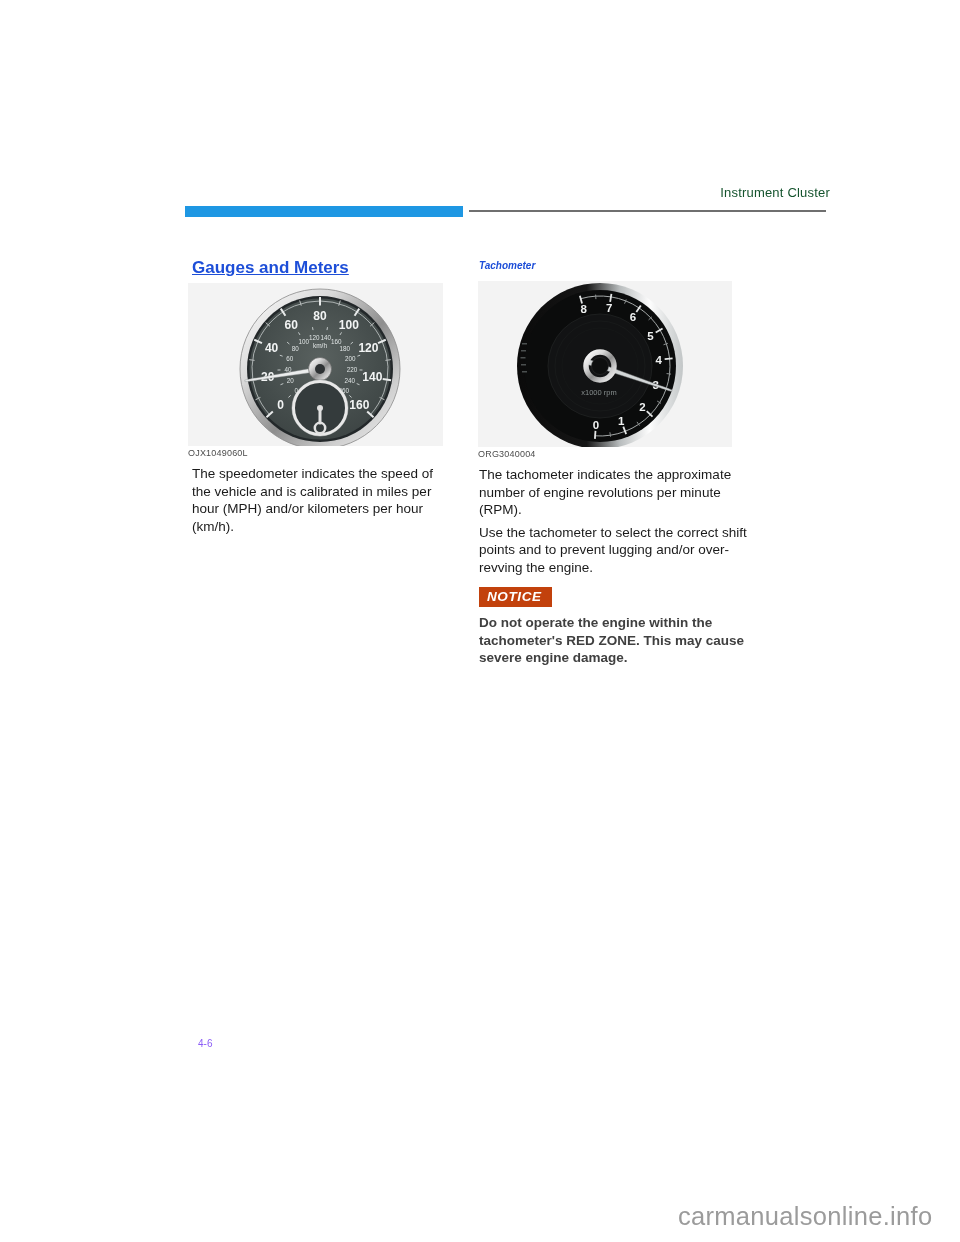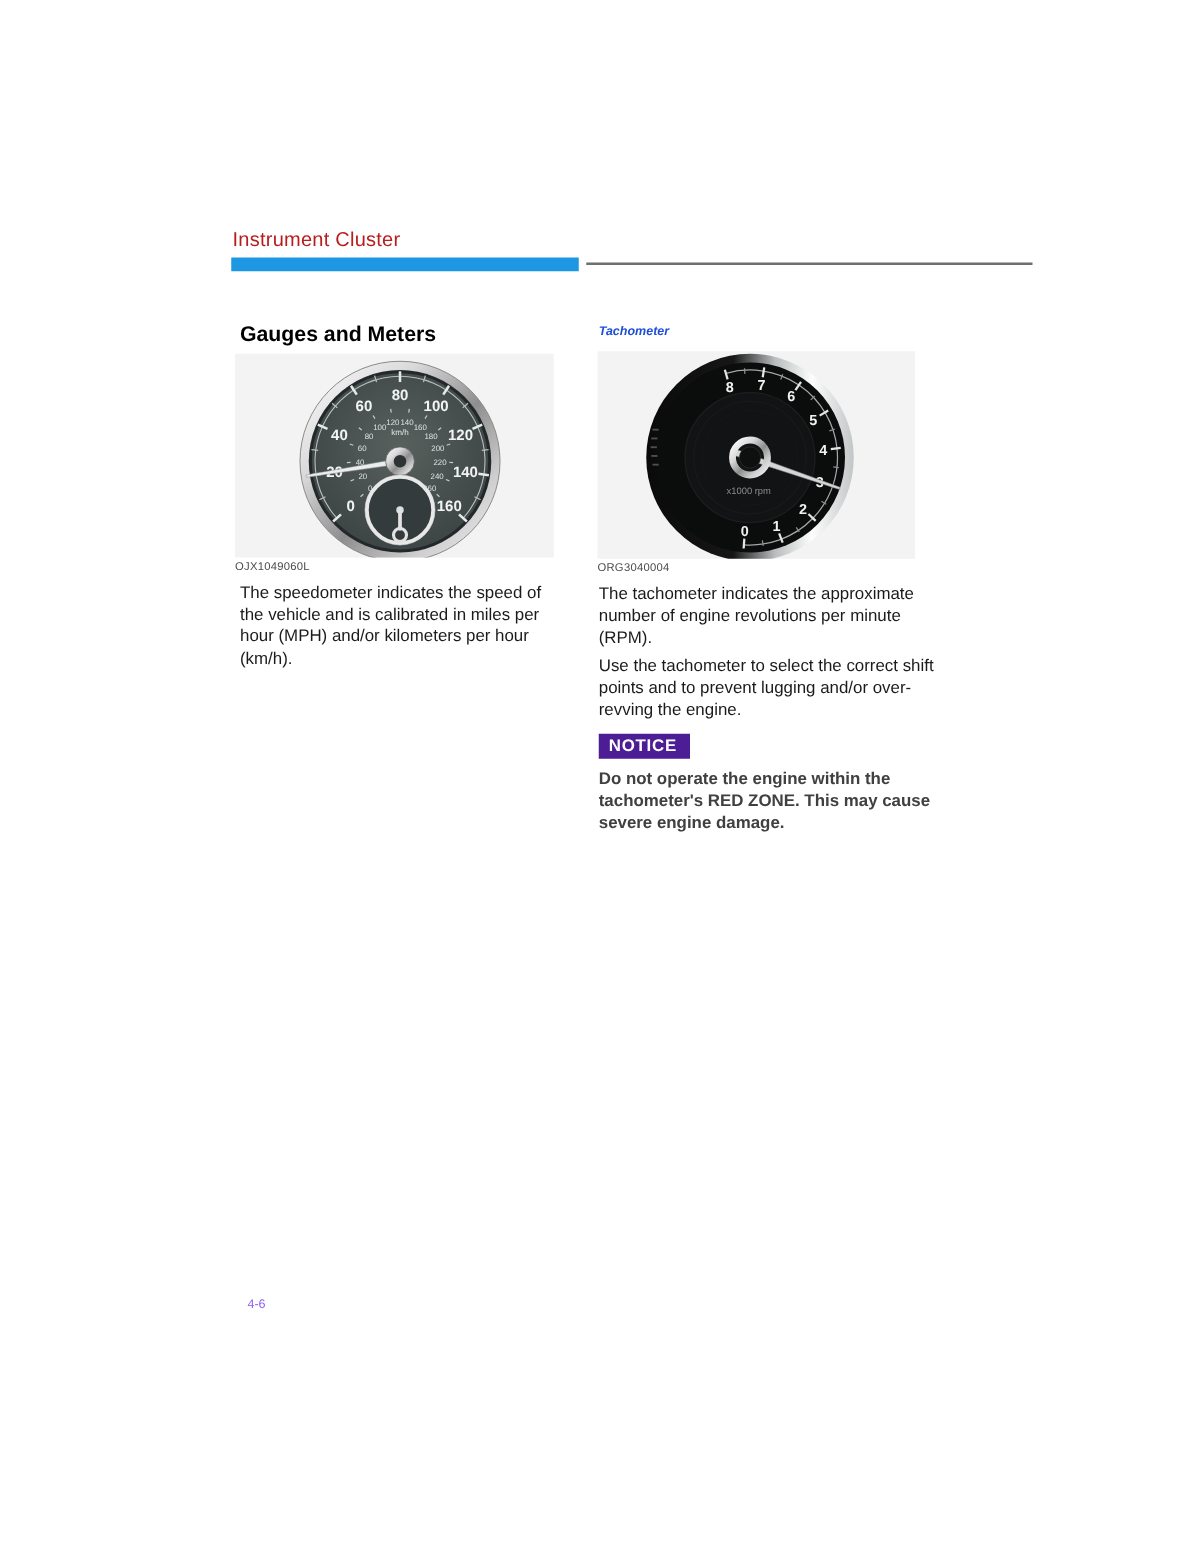--- a/index.html
+++ b/index.html
@@ -2,46 +2,46 @@
 <html><head>
 <meta charset="utf-8">
 <style>
   html,body { margin:0; padding:0; background:#ffffff; }
   .page {
     position:relative; width:960px; height:1242px; background:#ffffff;
     font-family:"Liberation Sans", sans-serif; overflow:hidden;
   }
   
   .header { position:absolute; left:185px; top:185px; width:645px; }
-  .header-title { color:#b91c1c; font-size:16px; line-height:16px; margin:0 0 5px 1px; font-weight:normal; letter-spacing:.2px; }
+  .header-title { color:#14532d; font-size:13px; line-height:16px; margin:0 0 5px 1px; font-weight:normal; letter-spacing:.2px;text-align:right; }
   .header-rule { position:relative; height:12px; }
   .header-bar  { position:absolute; left:0; top:0; width:278px; height:11px; background:#1e97e3; }
   .header-line { position:absolute; left:284px; top:4px; width:357px; height:2px; background:#6f6f6f; }
 
   
   .col-left  { position:absolute; left:188px; top:258px; width:262px; }
   .col-right { position:absolute; left:478px; top:256px; width:272px; }
 
-  .section-title { color:#000000; font-size:17px; font-weight:bold; margin:0 0 3px 4px; line-height:20px; }
+  .section-title { color:#1d4ed8; font-size:17px; font-weight:bold; margin:0 0 3px 4px; line-height:20px;text-decoration:underline; }
   .sub-heading   { color:#1d4ed8; font-size:10px; font-weight:bold; font-style:italic; margin:0 0 0 4px; line-height:19px; }
 
   .figure { background:#f3f3f3; margin-top:5px; }
   .figure.speedo { width:255px; height:163px; }
   .figure.tach   { width:254px; height:166px; margin-top:6px; }
   .figure svg { display:block; }
 
   .fig-caption { text-align:left; font-size:9px; color:#4c4c4c; line-height:11px; margin:2px 3px 0 0; letter-spacing:.2px; }
 
   .body-text { font-size:13.5px; color:#1b1b1b; line-height:17.5px; margin:6px 0 0 4px; width:256px; }
   .col-right .body-text { margin-left:1px; width:270px; }
   .col-right .body-text + .body-text { margin-top:5px; }
 
   .notice-box {
-    display:inline-block; background:#4c1d95; color:#ffffff;
-    font-size:13.5px; font-weight:bold; 
+    display:inline-block; background:#c2410c; color:#ffffff;
+    font-size:13.5px; font-weight:bold; font-style:italic;
     padding:2px 10px 3px 8px; margin:11px 0 0 1px; letter-spacing:.6px;
   }
   .warning-text { font-weight:bold; margin-top:7px; color:#404040; }
 
   .page-num { position:absolute; left:198px; top:1038px; font-size:10px; color:#8b5cf6; }
   .watermark { position:absolute; left:678px; top:1202px; font-size:25.5px; color:#9b9b9b; letter-spacing:.3px; }
 </style>
 </head>
 <body>
 
@@ -215,13 +215,14 @@
     <div class="fig-caption">ORG3040004</div>
 
     <p class="body-text">The tachometer indicates the approximate number of engine revolutions per minute (RPM).</p>
     <p class="body-text">Use the tachometer to select the correct shift points and to prevent lugging and/or over-revving the engine.</p>
 
     <div class="notice-box">NOTICE</div>
     <p class="body-text warning-text">Do not operate the engine within the tachometer's RED ZONE. This may cause severe engine damage.</p>
   </div>
 
   <div class="page-num">4-6</div>
+  <div class="watermark">carmanualsonline.info</div>
 </div>
 
 </body></html>

